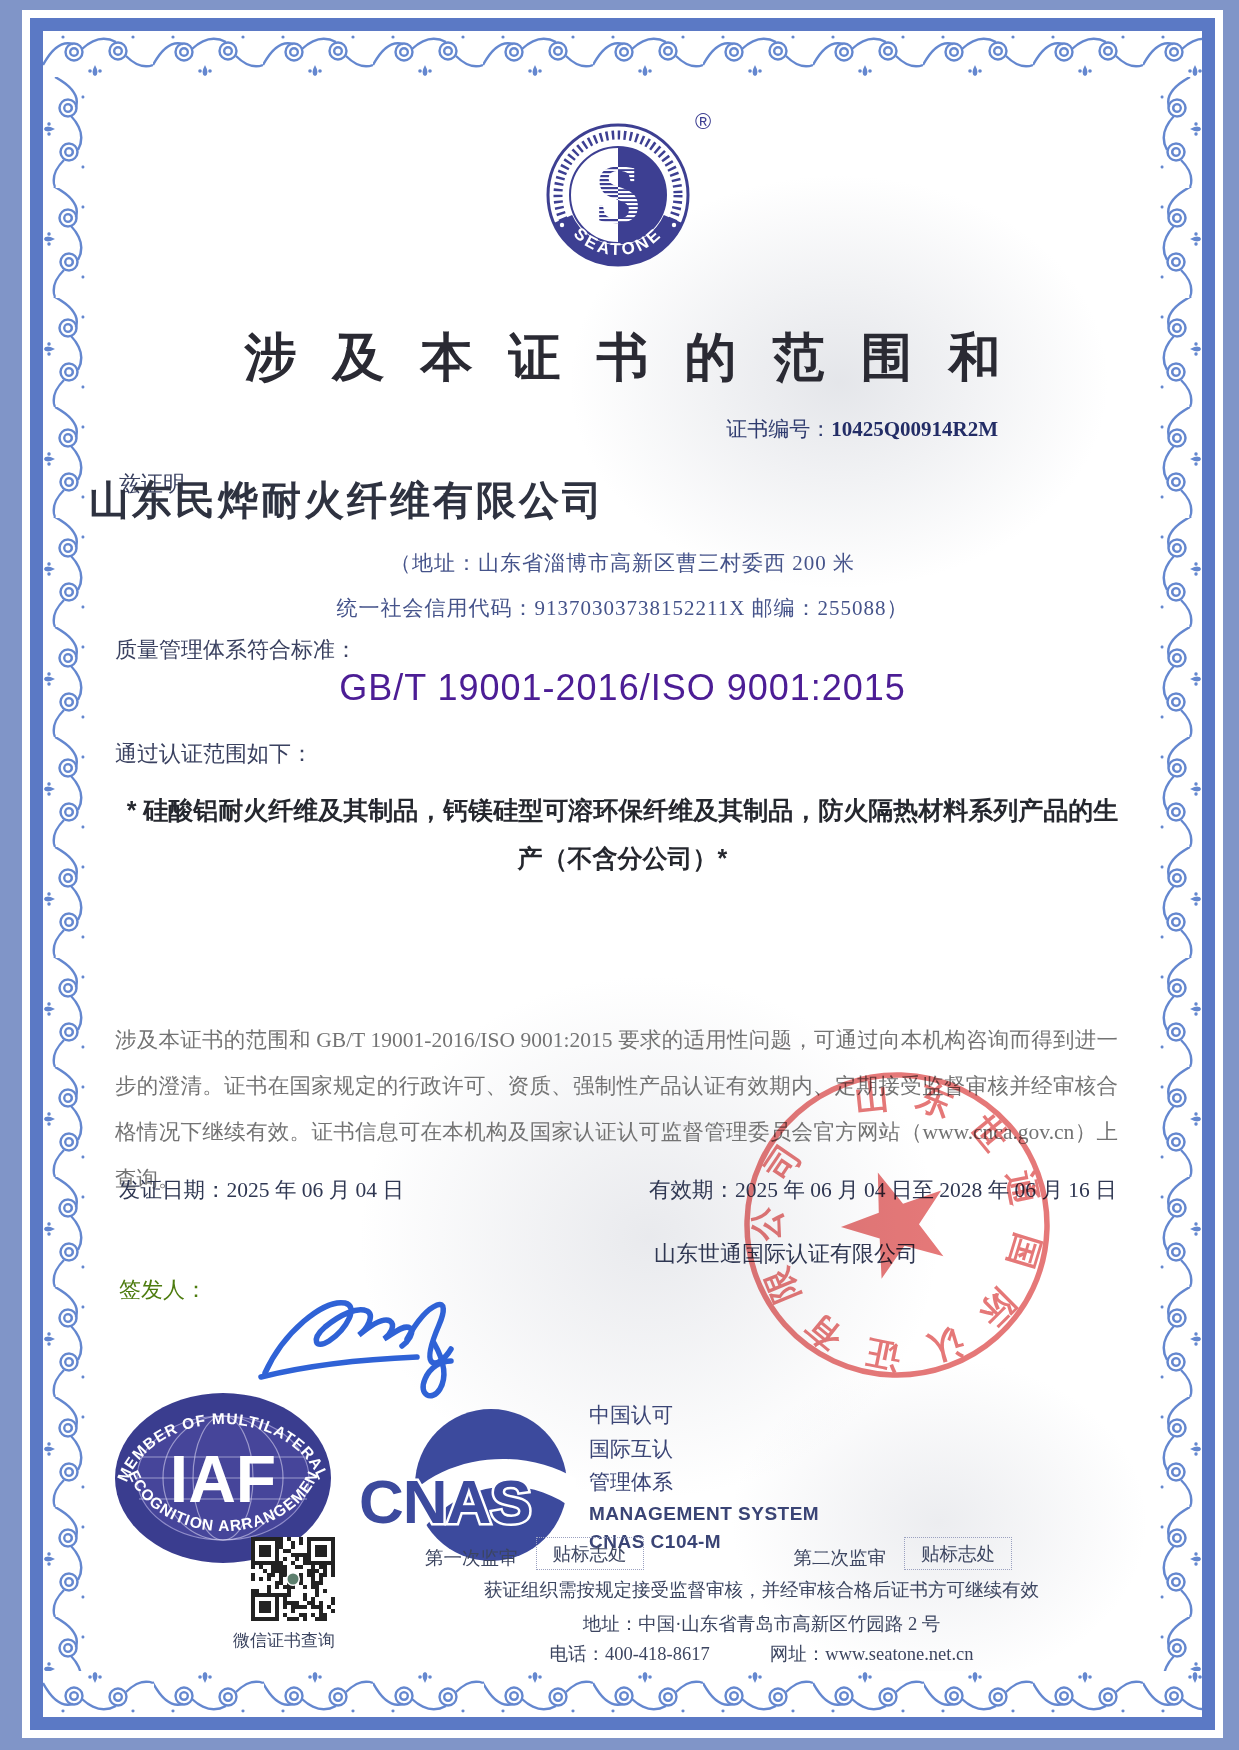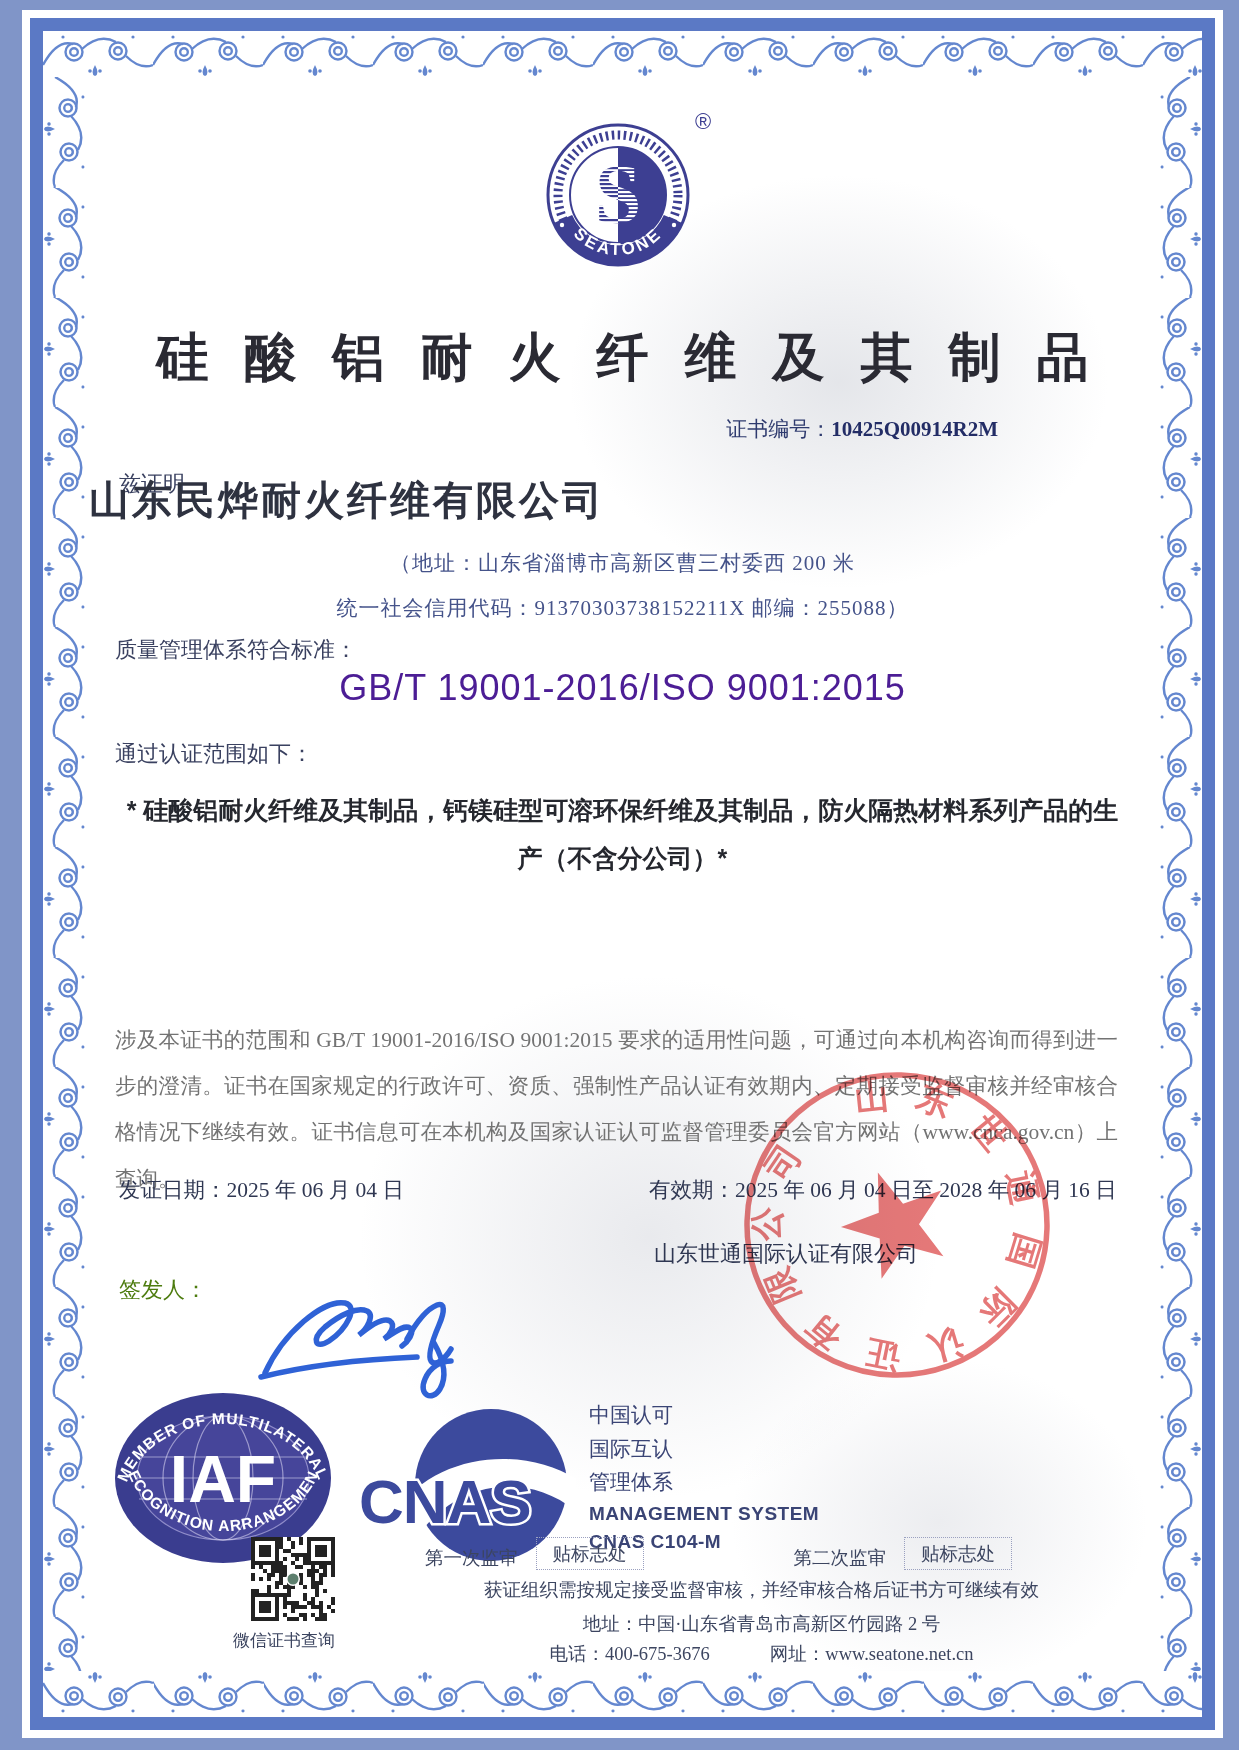--- a/index.html
+++ b/index.html
@@ -192,21 +192,21 @@
             <text font-size="17" font-weight="700" font-family="Liberation Sans, sans-serif" fill="#ffffff" letter-spacing="3">
               <textPath href="#botArc" startOffset="50%" text-anchor="middle">SEATONE</textPath>
             </text>
             <circle cx="-56" cy="30" r="2.2" fill="#fff"></circle>
               <circle cx="56" cy="30" r="2.2" fill="#fff"></circle>
           </g>
           <text x="172" y="26" font-size="22" fill="#3d3f92" font-family="Liberation Sans, sans-serif">®</text>
         </svg>
       </div>
 
-      <div class="abs title">硅酸铝耐火纤维及其制品</div>
+      <div class="abs title">涉及本证书的范围和</div>
 
       <div class="abs certno">
         <span class="lbl">证书编号：</span><span>10425Q00914R2M</span>
       </div>
 
       <div class="abs certify">兹证明</div>
       <div class="abs company">山东民烨耐火纤维有限公司</div>
       <div class="abs addr1">（地址：山东省淄博市高新区曹三村委西 200 米</div>
       <div class="abs addr2">统一社会信用代码：91370303738152211X 邮编：255088）</div>
 
@@ -431,19 +431,19 @@
         <span class="gap1"></span>
         <span>第一次监审</span>
         <span class="sticker">贴标志处</span>
         <span class="gap2"></span>
         <span>第二次监审</span>
         <span class="sticker">贴标志处</span>
       </div>
       <div class="abs f-line f2">获证组织需按规定接受监督审核，并经审核合格后证书方可继续有效</div>
       <div class="abs f-line f3">地址：中国·山东省青岛市高新区竹园路 2 号</div>
       <div class="abs f-line f4">
-        <span>电话：400-675-3676</span>
+        <span>电话：400-418-8617</span>
         <span>网址：www.seatone.net.cn</span>
       </div>
 
     </div>
   </div>
 </div>
 
 </body></html>

